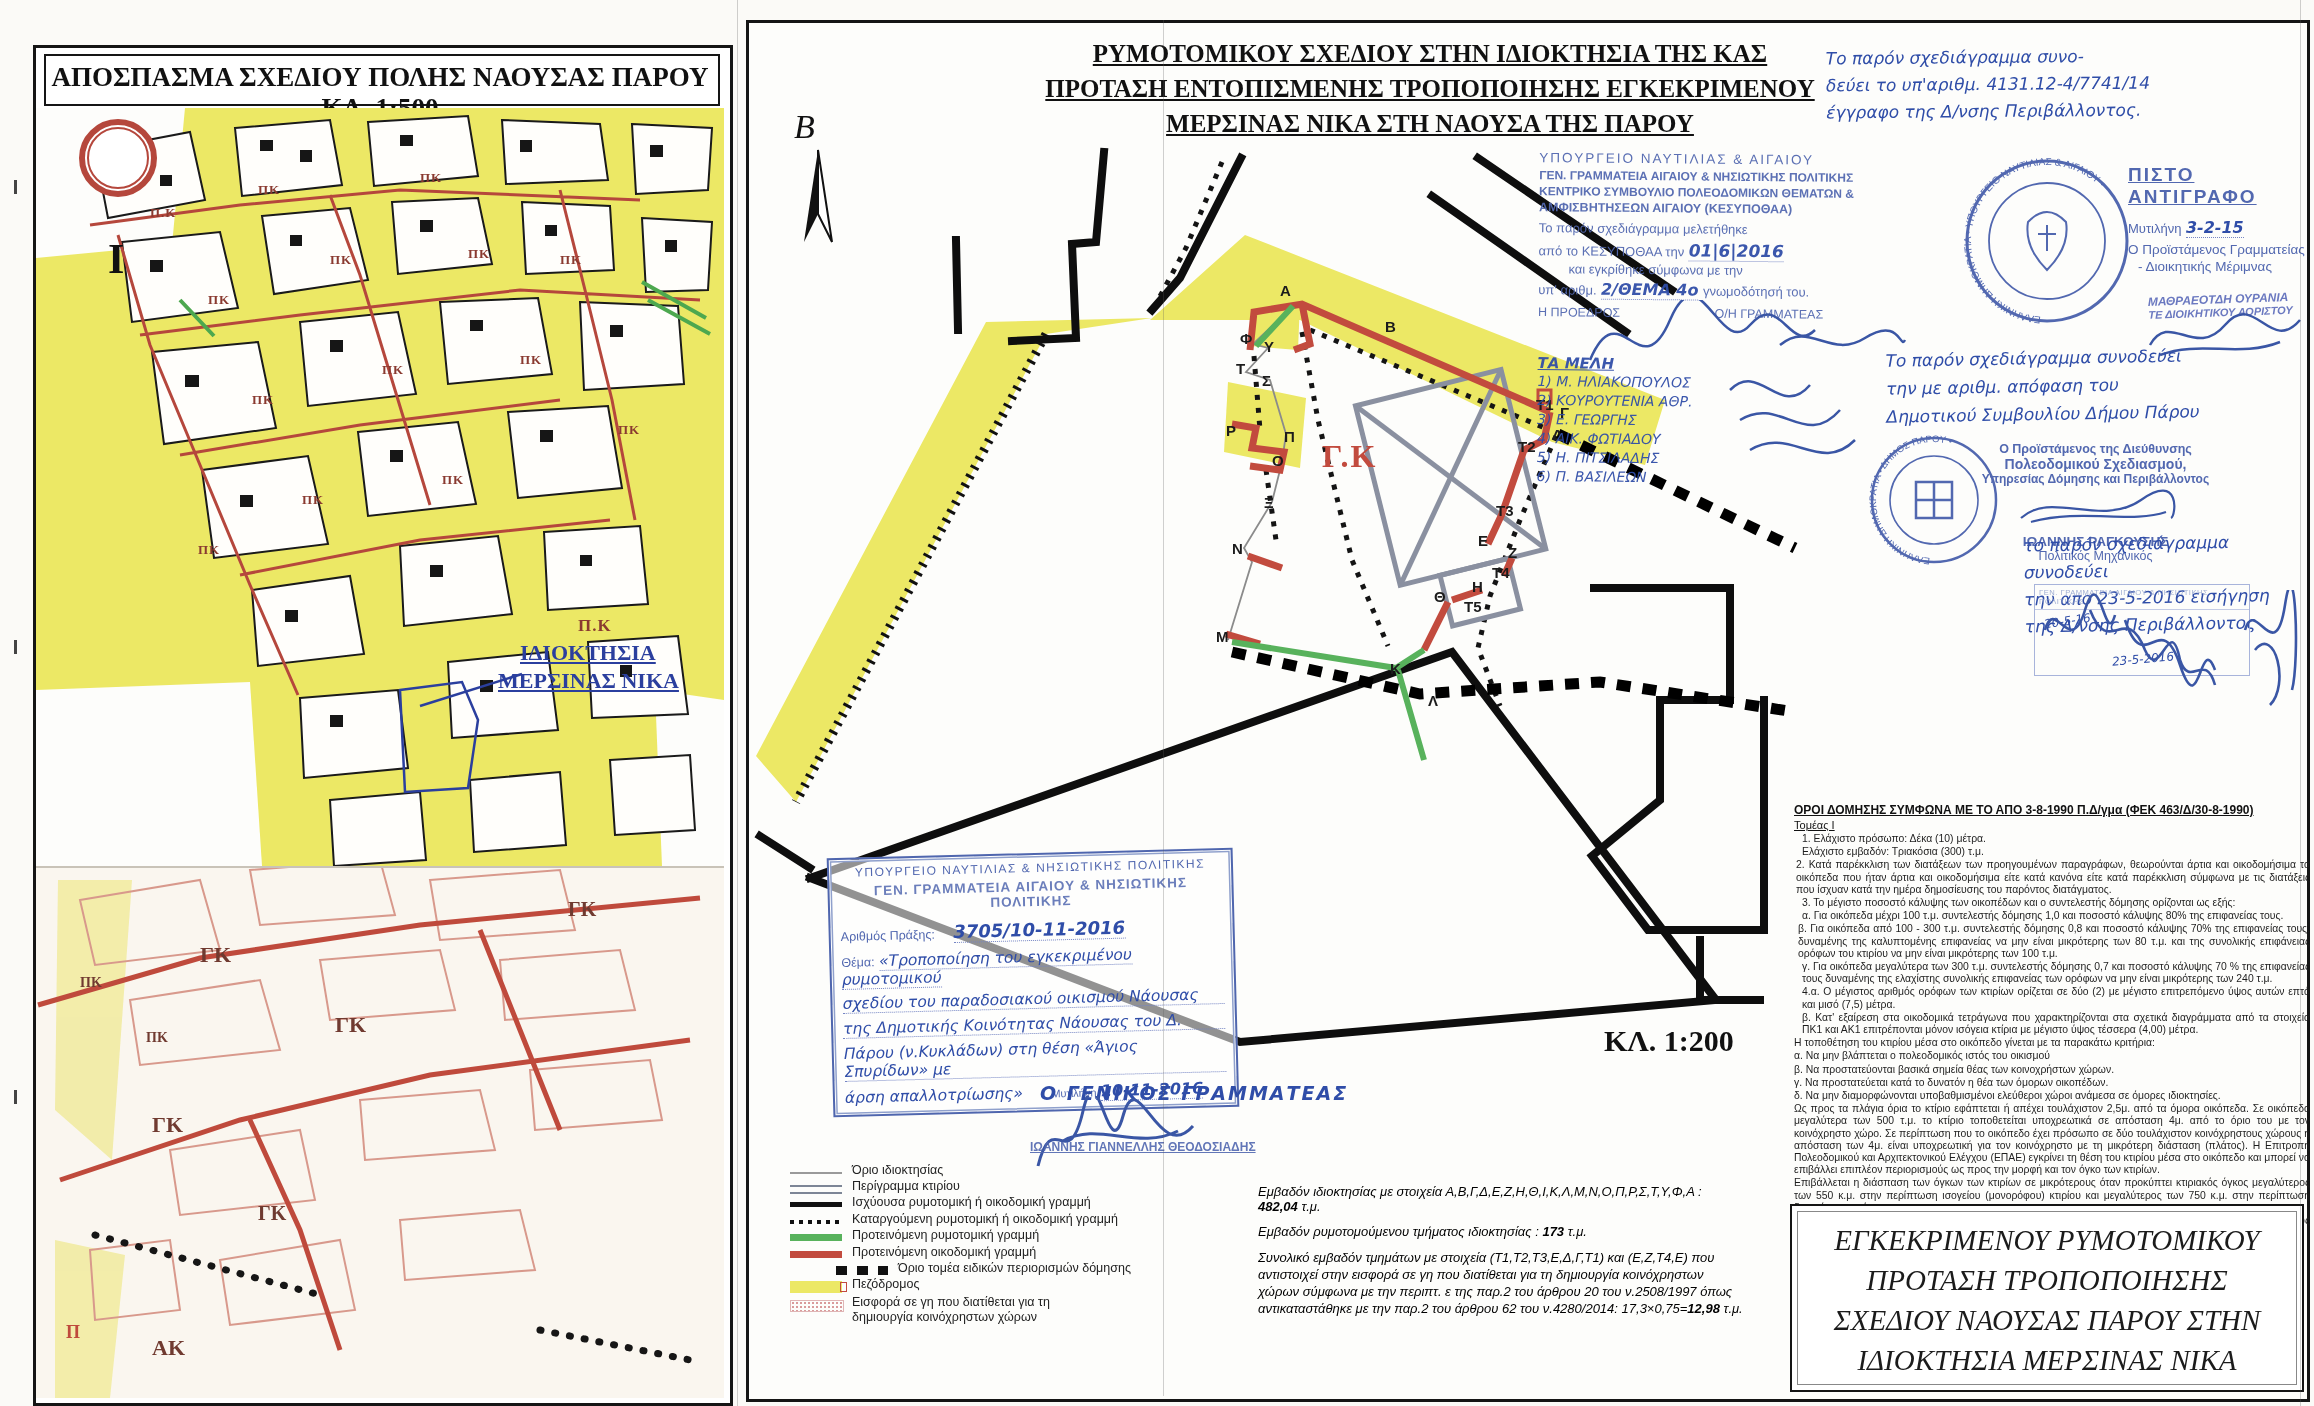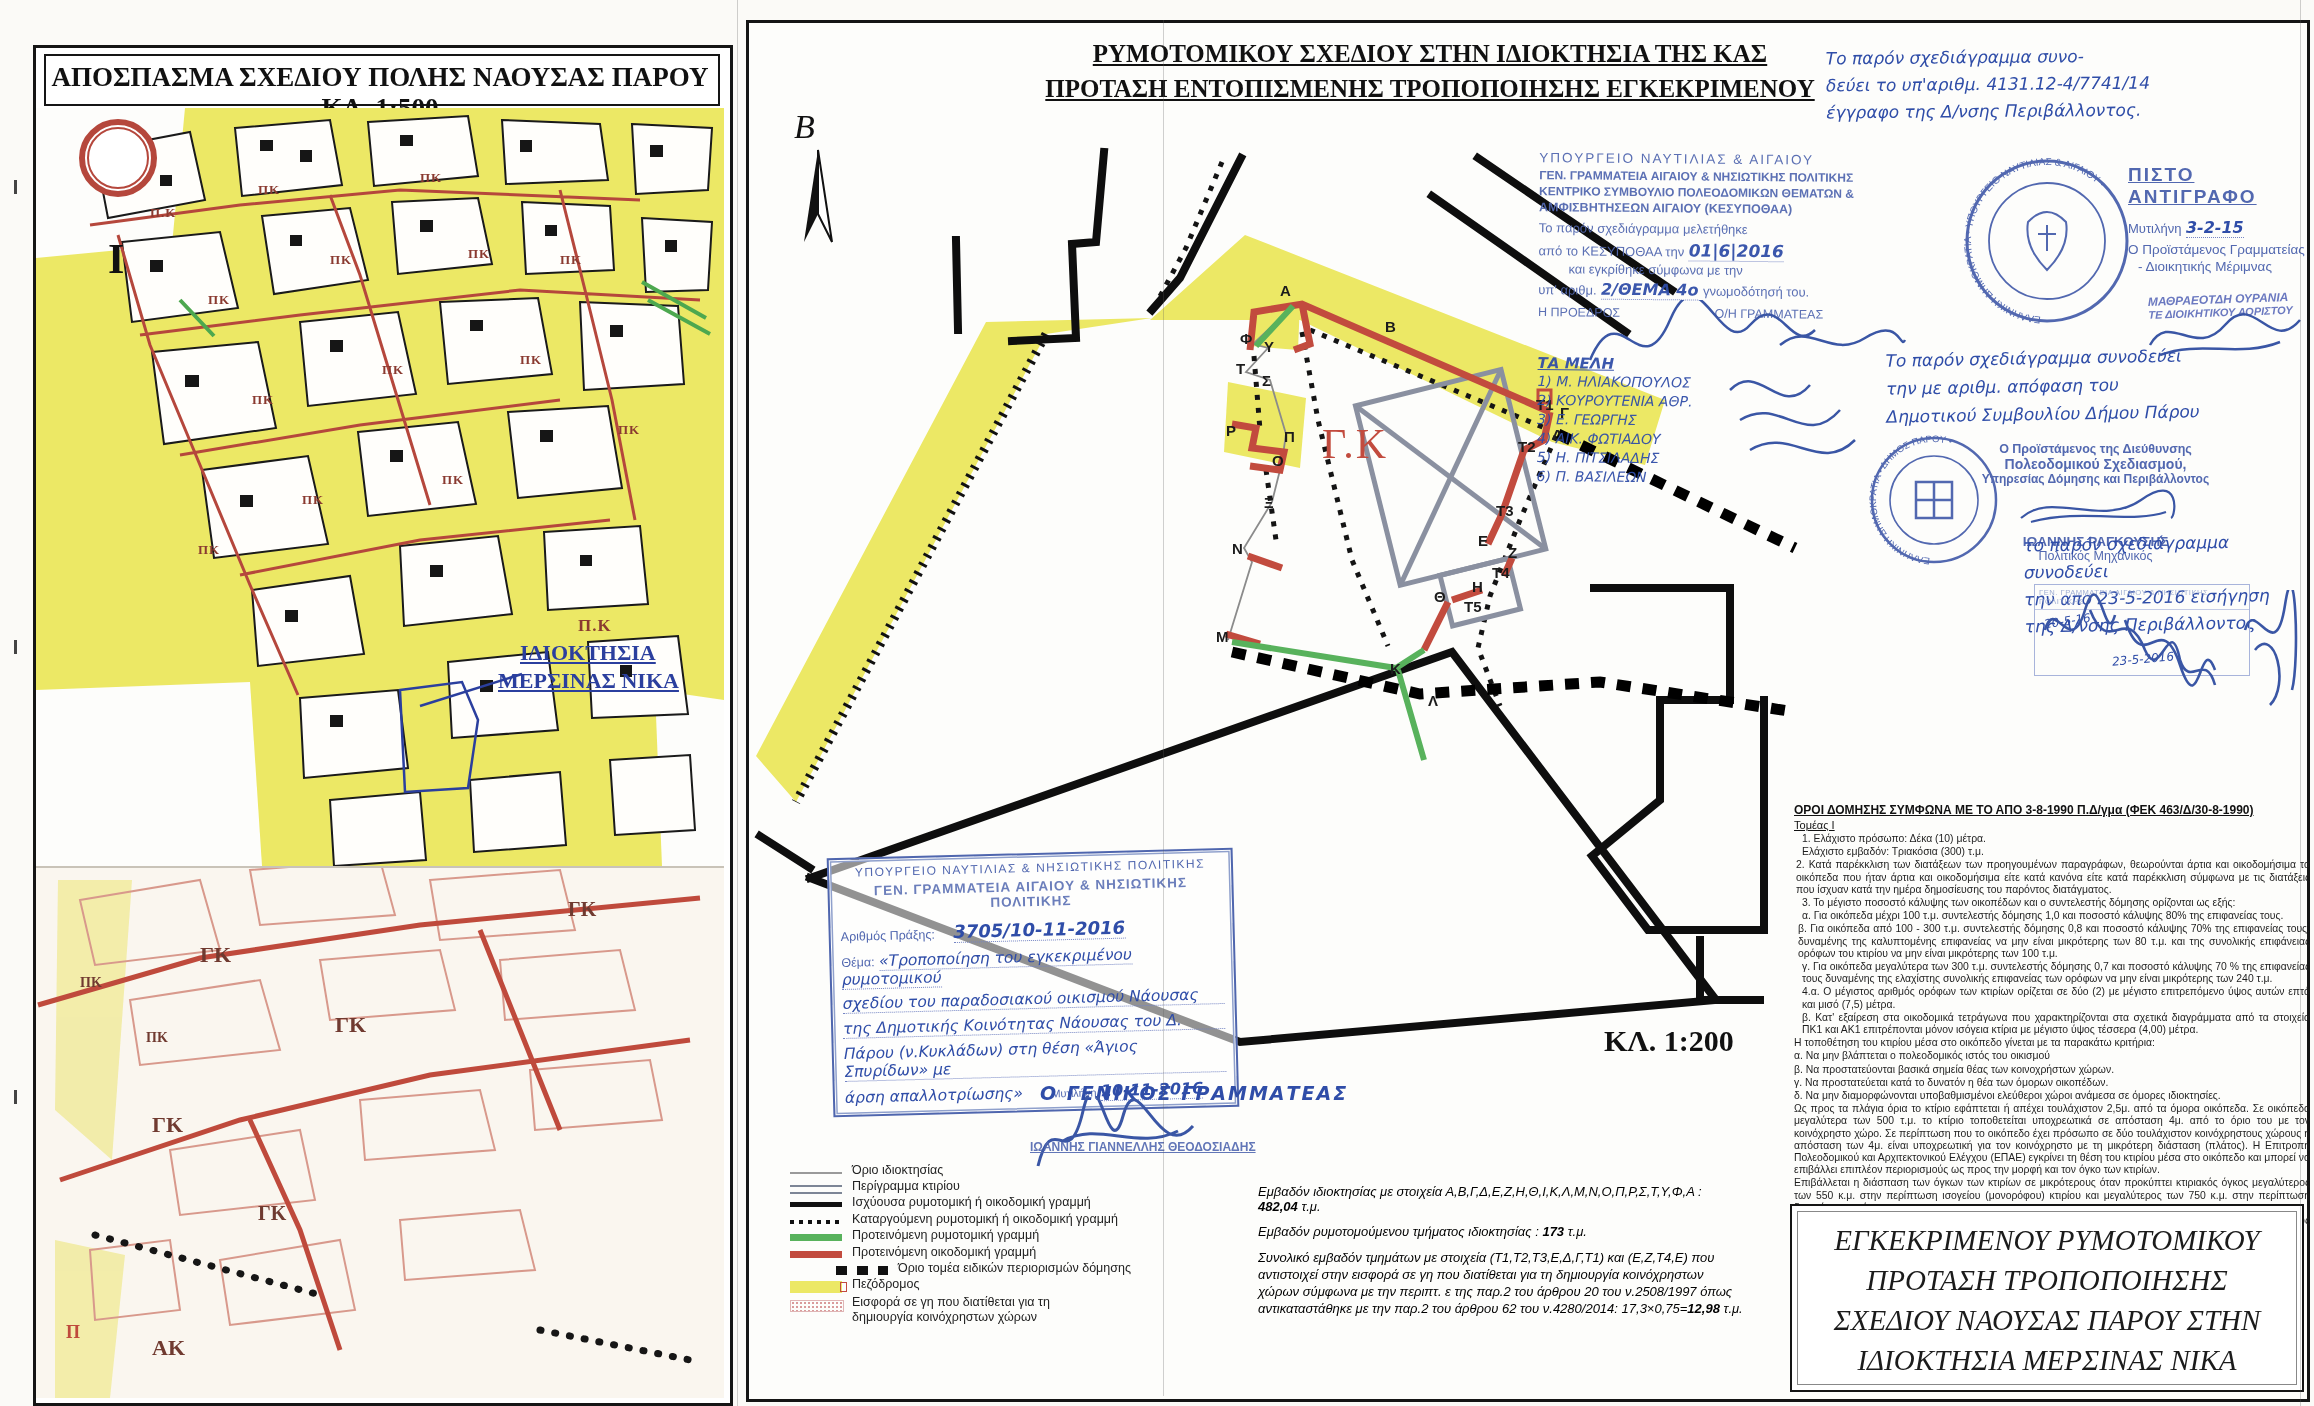--- a/index.html
+++ b/index.html
@@ -130,20 +130,21 @@
   <span class="lm" style="left:80px;top:975px;font-size:14px;">ΠΚ</span>
   <span class="lm" style="left:146px;top:1030px;font-size:14px;">ΠΚ</span>
   <span class="lm" style="left:152px;top:1335px;font-size:22px;">ΑΚ</span>
   <span class="lm" style="left:66px;top:1322px;font-size:18px;color:#bf4a3c;">Π</span>
 
   <div class="abs" style="left:746px;top:20px;width:1558px;height:1376px;border:3px solid #151515;background:#fdfdfb;"></div>
 
   <div class="abs serif" style="left:1040px;top:36px;width:780px;text-align:center;">
     <div style="font-weight:bold;font-size:25px;text-decoration:underline;line-height:35px;color:#111;">ΡΥΜΟΤΟΜΙΚΟΥ ΣΧΕΔΙΟΥ ΣΤΗΝ ΙΔΙΟΚΤΗΣΙΑ ΤΗΣ ΚΑΣ</div>
     <div style="font-weight:bold;font-size:25px;text-decoration:underline;line-height:35px;color:#111;">ΠΡΟΤΑΣΗ ΕΝΤΟΠΙΣΜΕΝΗΣ ΤΡΟΠΟΠΟΙΗΣΗΣ ΕΓΚΕΚΡΙΜΕΝΟΥ</div>
+    <div style="font-weight:bold;font-size:25px;text-decoration:underline;line-height:35px;color:#111;">ΜΕΡΣΙΝΑΣ ΝΙΚΑ ΣΤΗ ΝΑΟΥΣΑ ΤΗΣ ΠΑΡΟΥ</div>
   </div>
 
   <div class="abs hand" style="left:1826px;top:44px;font-size:17px;line-height:27px;transform:rotate(-0.5deg);">
     <div>Το παρόν σχεδιάγραμμα συνο-</div>
     <div>δεύει το υπ'αριθμ. 4131.12-4/7741/14</div>
     <div>έγγραφο της Δ/νσης Περιβάλλοντος.</div>
   </div>
 
   <div class="abs serif" style="left:794px;top:108px;font-size:34px;font-style:italic;color:#111;">Β</div>
   <svg class="abs" style="left:792px;top:148px;" width="48" height="102" viewBox="0 0 48 102">
@@ -212,21 +213,21 @@
   <span class="vx" style="left:1232px;top:540px;">Ν</span>
   <span class="vx" style="left:1264px;top:494px;">Ξ</span>
   <span class="vx" style="left:1272px;top:452px;">Ο</span>
   <span class="vx" style="left:1284px;top:428px;">Π</span>
   <span class="vx" style="left:1226px;top:422px;">Ρ</span>
   <span class="vx" style="left:1262px;top:372px;">Σ</span>
   <span class="vx" style="left:1236px;top:360px;">Τ</span>
   <span class="vx" style="left:1264px;top:338px;">Υ</span>
   <span class="vx" style="left:1240px;top:330px;">Φ</span>
 
-  <div class="abs serif" style="left:1322px;top:420px;font-weight:normal;font-size:42px;color:#c24b3e;letter-spacing:2px;">Γ.Κ</div>
+  <div class="abs serif" style="left:1322px;top:438px;font-weight:bold;font-size:32px;color:#c24b3e;letter-spacing:2px;">Γ.Κ</div>
   <div class="abs serif" style="left:1604px;top:1024px;font-weight:bold;font-size:30px;color:#111;">ΚΛ. 1:200</div>
 
   <div class="abs stamp" style="left:1538px;top:152px;width:430px;transform:rotate(0.5deg);opacity:.94;">
     <div style="font-size:13.5px;letter-spacing:2px;">ΥΠΟΥΡΓΕΙΟ ΝΑΥΤΙΛΙΑΣ &amp; ΑΙΓΑΙΟΥ</div>
     <div style="font-size:12px;font-weight:bold;margin-top:3px;">ΓΕΝ. ΓΡΑΜΜΑΤΕΙΑ ΑΙΓΑΙΟΥ &amp; ΝΗΣΙΩΤΙΚΗΣ ΠΟΛΙΤΙΚΗΣ</div>
     <div style="font-size:12px;font-weight:bold;margin-top:2px;">ΚΕΝΤΡΙΚΟ ΣΥΜΒΟΥΛΙΟ ΠΟΛΕΟΔΟΜΙΚΩΝ ΘΕΜΑΤΩΝ &amp;</div>
     <div style="font-size:12.5px;font-weight:bold;margin-top:2px;">ΑΜΦΙΣΒΗΤΗΣΕΩΝ ΑΙΓΑΙΟΥ (ΚΕΣΥΠΟΘΑΑ)</div>
     <div style="font-size:13px;margin-top:6px;">Το παρόν σχεδιάγραμμα μελετήθηκε</div>
     <div style="margin-top:4px;">
       <span style="font-size:13px;">από το ΚΕΣΥΠΟΘΑΑ την</span>

